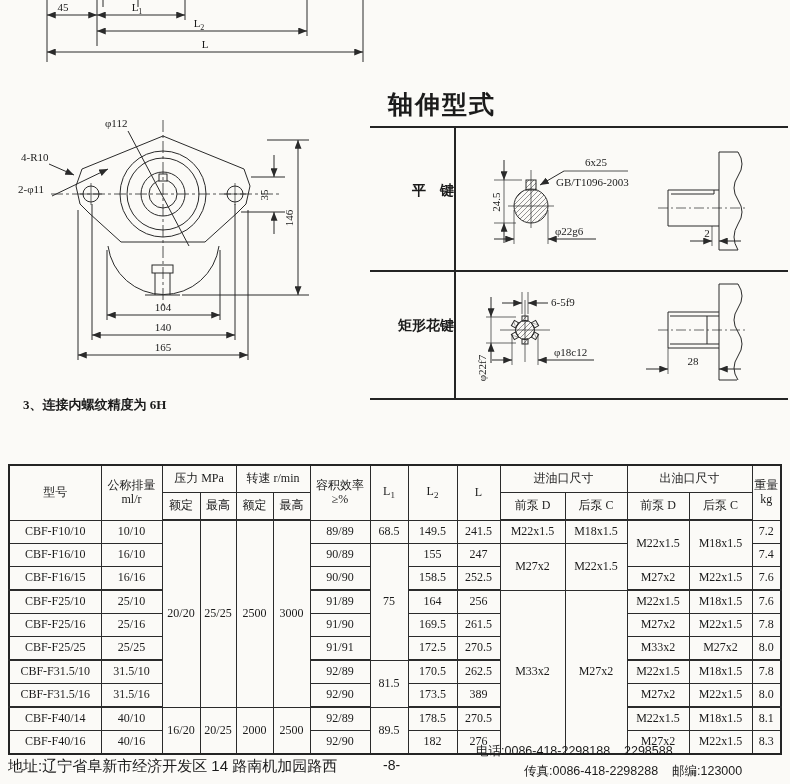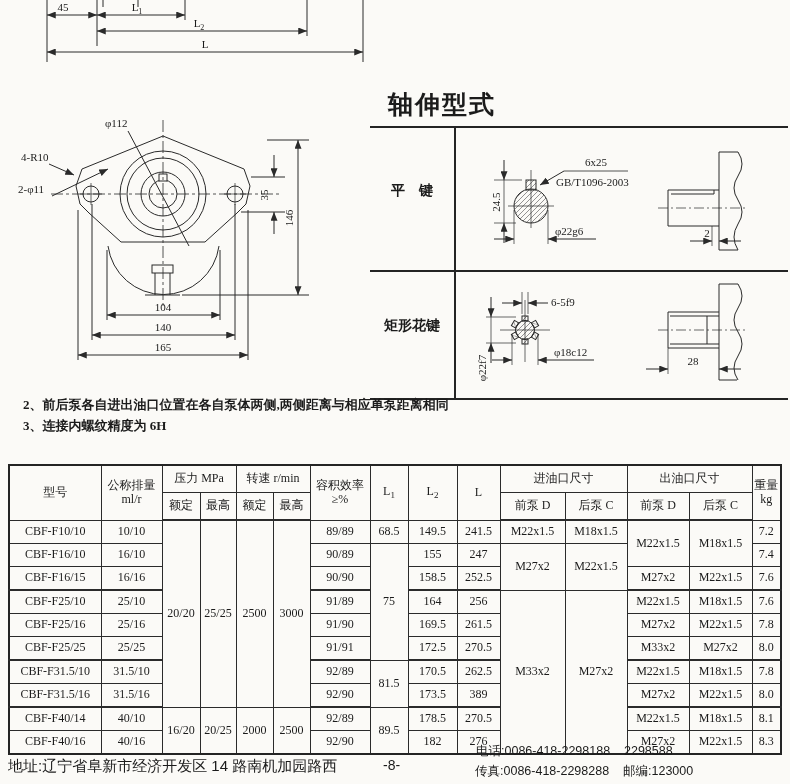--- a/index.html
+++ b/index.html
@@ -7,40 +7,40 @@
        background:#fbfaf7;color:#1b1b1b;
        font-family:"Liberation Serif","DejaVu Serif",serif}
   .abs{position:absolute}
   svg{display:block}
   svg line,svg path,svg circle,svg rect,svg polyline{stroke:#2a2a2a;fill:none;stroke-width:1}
   svg text{stroke:none;fill:#1b1b1b;font-size:11px;font-family:"Liberation Serif","DejaVu Serif",serif}
   
   .shaft{left:370px;top:88px;width:420px;height:316px}
   .s-title{position:absolute;left:18px;top:0;font-size:25px;font-weight:bold;letter-spacing:2px}
   .ln{position:absolute;background:#242424}
-  .s-label{position:absolute;left:0;width:84px;text-align:center;font-size:14px;font-weight:bold}
+  .s-label{position:absolute;left:0;width:84px;text-align:right;font-size:14px;font-weight:bold}
   
   .notes{position:absolute;left:6px;top:394px;font-size:13px;font-weight:bold;line-height:1.65;white-space:nowrap}
   .notes .ind{margin-left:17px}
   
   .spec{position:absolute;left:8px;top:464px;width:772px;border-collapse:collapse;table-layout:fixed;
         font-size:12px;border:2px solid #242424}
   .spec td{border:1px solid #2b2b2b;text-align:center;vertical-align:middle;padding:0;line-height:1.12;overflow:hidden}
   .spec thead td{height:26px}
   .spec tbody td{height:22px}
   .spec tr.g td{border-bottom-width:2px}
   .spec thead tr.h2 td{border-bottom-width:2px}
   .spec sub{font-size:9px}
   .two span{display:block}
   
   .ft{position:absolute;font-family:"Liberation Sans",sans-serif;white-space:pre}
   .addr{left:8px;top:757px;font-size:15px}
   .pg{left:383px;top:757px;font-size:14px}
   .tel{left:476px;top:743px;font-size:12.5px}
-  .fax{left:475px;top:763px;font-size:12.5px}
+  .fax{left:524px;top:763px;font-size:12.5px}
 </style>
 </head>
 <body>
 
 <svg class="abs" style="left:0;top:0" width="420" height="64" viewBox="0 0 420 64">
   <defs>
     <marker id="at" viewBox="0 0 10 8" refX="10" refY="4" markerWidth="9" markerHeight="7" orient="auto-start-reverse">
       <path d="M0,0 L10,4 L0,8 Z" style="fill:#2a2a2a;stroke:none"></path>
     </marker>
   </defs>
@@ -234,21 +234,20 @@
     <line x1="202" y1="58" x2="292" y2="58" stroke-dasharray="10 3 2 3" style="stroke-width:.7"></line>
 
     <line x1="212" y1="76" x2="212" y2="102" style="stroke-width:.7"></line>
     <line x1="190" y1="97" x2="212" y2="97" marker-end="url(#asn)"></line>
     <line x1="285" y1="97" x2="263" y2="97" marker-end="url(#asn)"></line>
     <text x="237" y="93" text-anchor="middle">28</text>
   </svg>
 </div>
 
 <div class="notes">
-  <div class="ind">2、前后泵各自进出油口位置在各自泵体两侧,两侧距离与相应单泵距离相同</div>
   <div class="ind">3、连接内螺纹精度为 6H</div>
 </div>
 
 <table class="spec">
   <colgroup>
     <col style="width:92px">
       <col style="width:61px">
       <col style="width:38px">
       <col style="width:36px">
     <col style="width:37px">

